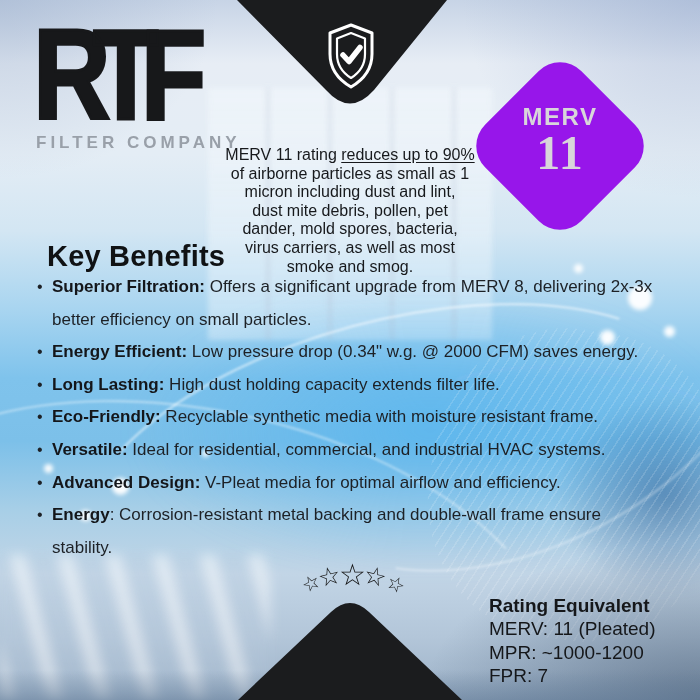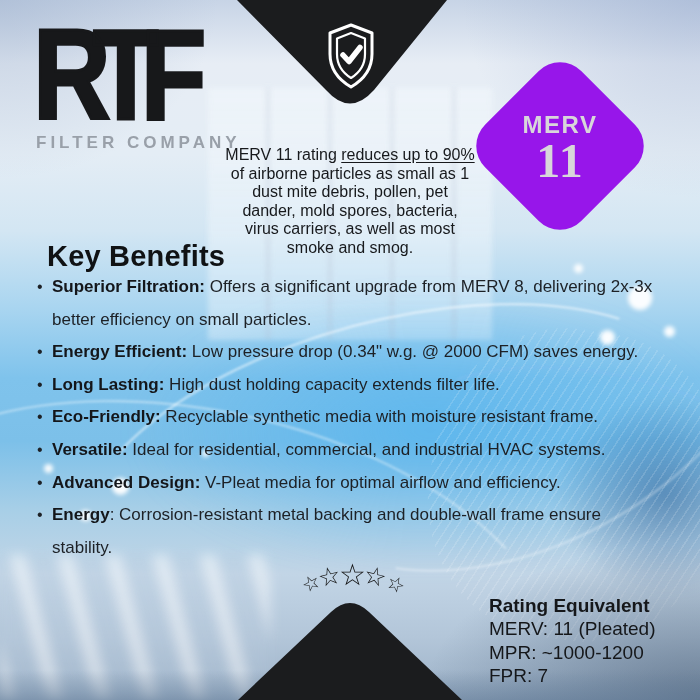--- a/index.html
+++ b/index.html
@@ -64,21 +64,21 @@
 
   
   .intro { position:absolute; left:222px; top:110px; width:256px; z-index:5;
     text-align:center; font-size:16px; line-height:18.6px; color:#17191c;margin-top:36px; }
   .intro .u { text-decoration:underline; text-underline-offset:2px; }
 
   
   .merv-badge { position:absolute; left:492px; top:78px; width:136px; height:136px; z-index:5;
     border-radius:30px; transform:rotate(45deg); }
   .badge-text { position:absolute; left:492px; top:104px; width:136px; z-index:6; text-align:center;
-    color:#d8d6da; font-weight:bold;margin-top:8px; }
+    color:#d8d6da; font-weight:bold; }
   .badge-top { font-size:24px; line-height:26px; letter-spacing:1.5px; }
   .badge-num { font-size:48px; line-height:46px; letter-spacing:1px;font-family:Liberation Serif, serif; }
 
   
   .kb-heading { position:absolute; left:35px; top:228px; z-index:5; margin:12px;
     font-size:29px; font-weight:bold; color:#101214; letter-spacing:.2px; }
   .benefit-list { position:absolute; left:52px; top:271px; width:646px; z-index:5;
     margin:0; padding:0; list-style:none; }
   .benefit-list li { position:relative; font-size:17px; line-height:32.6px; color:#1d2126; }
   .b-line { white-space:nowrap; }
@@ -138,20 +138,21 @@
     <g transform="translate(326,24)" fill="none" stroke="#ffffff" stroke-linejoin="round">
       <path d="M25,1 L46,9 V30 C46,45 37,56 25,63 C13,56 4,45 4,30 V9 Z" stroke-width="3"></path>
       <path d="M25,9 L39,14.5 V30 C39,41 33,49 25,54 C17,49 11,41 11,30 V14.5 Z" stroke-width="2.2"></path>
       <path d="M17,31 L23,37.5 L34,23.5" stroke-width="5.5" stroke-linecap="round"></path>
     </g>
   </svg>
 
   <div class="intro">
     <div><span>MERV 11 rating </span><span class="u">reduces up to 90%</span></div>
     <div>of airborne particles as small as 1</div>
+    <div>micron including dust and lint,</div>
     <div>dust mite debris, pollen, pet</div>
     <div>dander, mold spores, bacteria,</div>
     <div>virus carriers, as well as most</div>
     <div>smoke and smog.</div>
   </div>
 
   <div class="merv-badge" style="background:#9716EA;"></div>
   <div class="badge-text">
     <div class="badge-top">MERV</div>
     <div class="badge-num">11</div>

